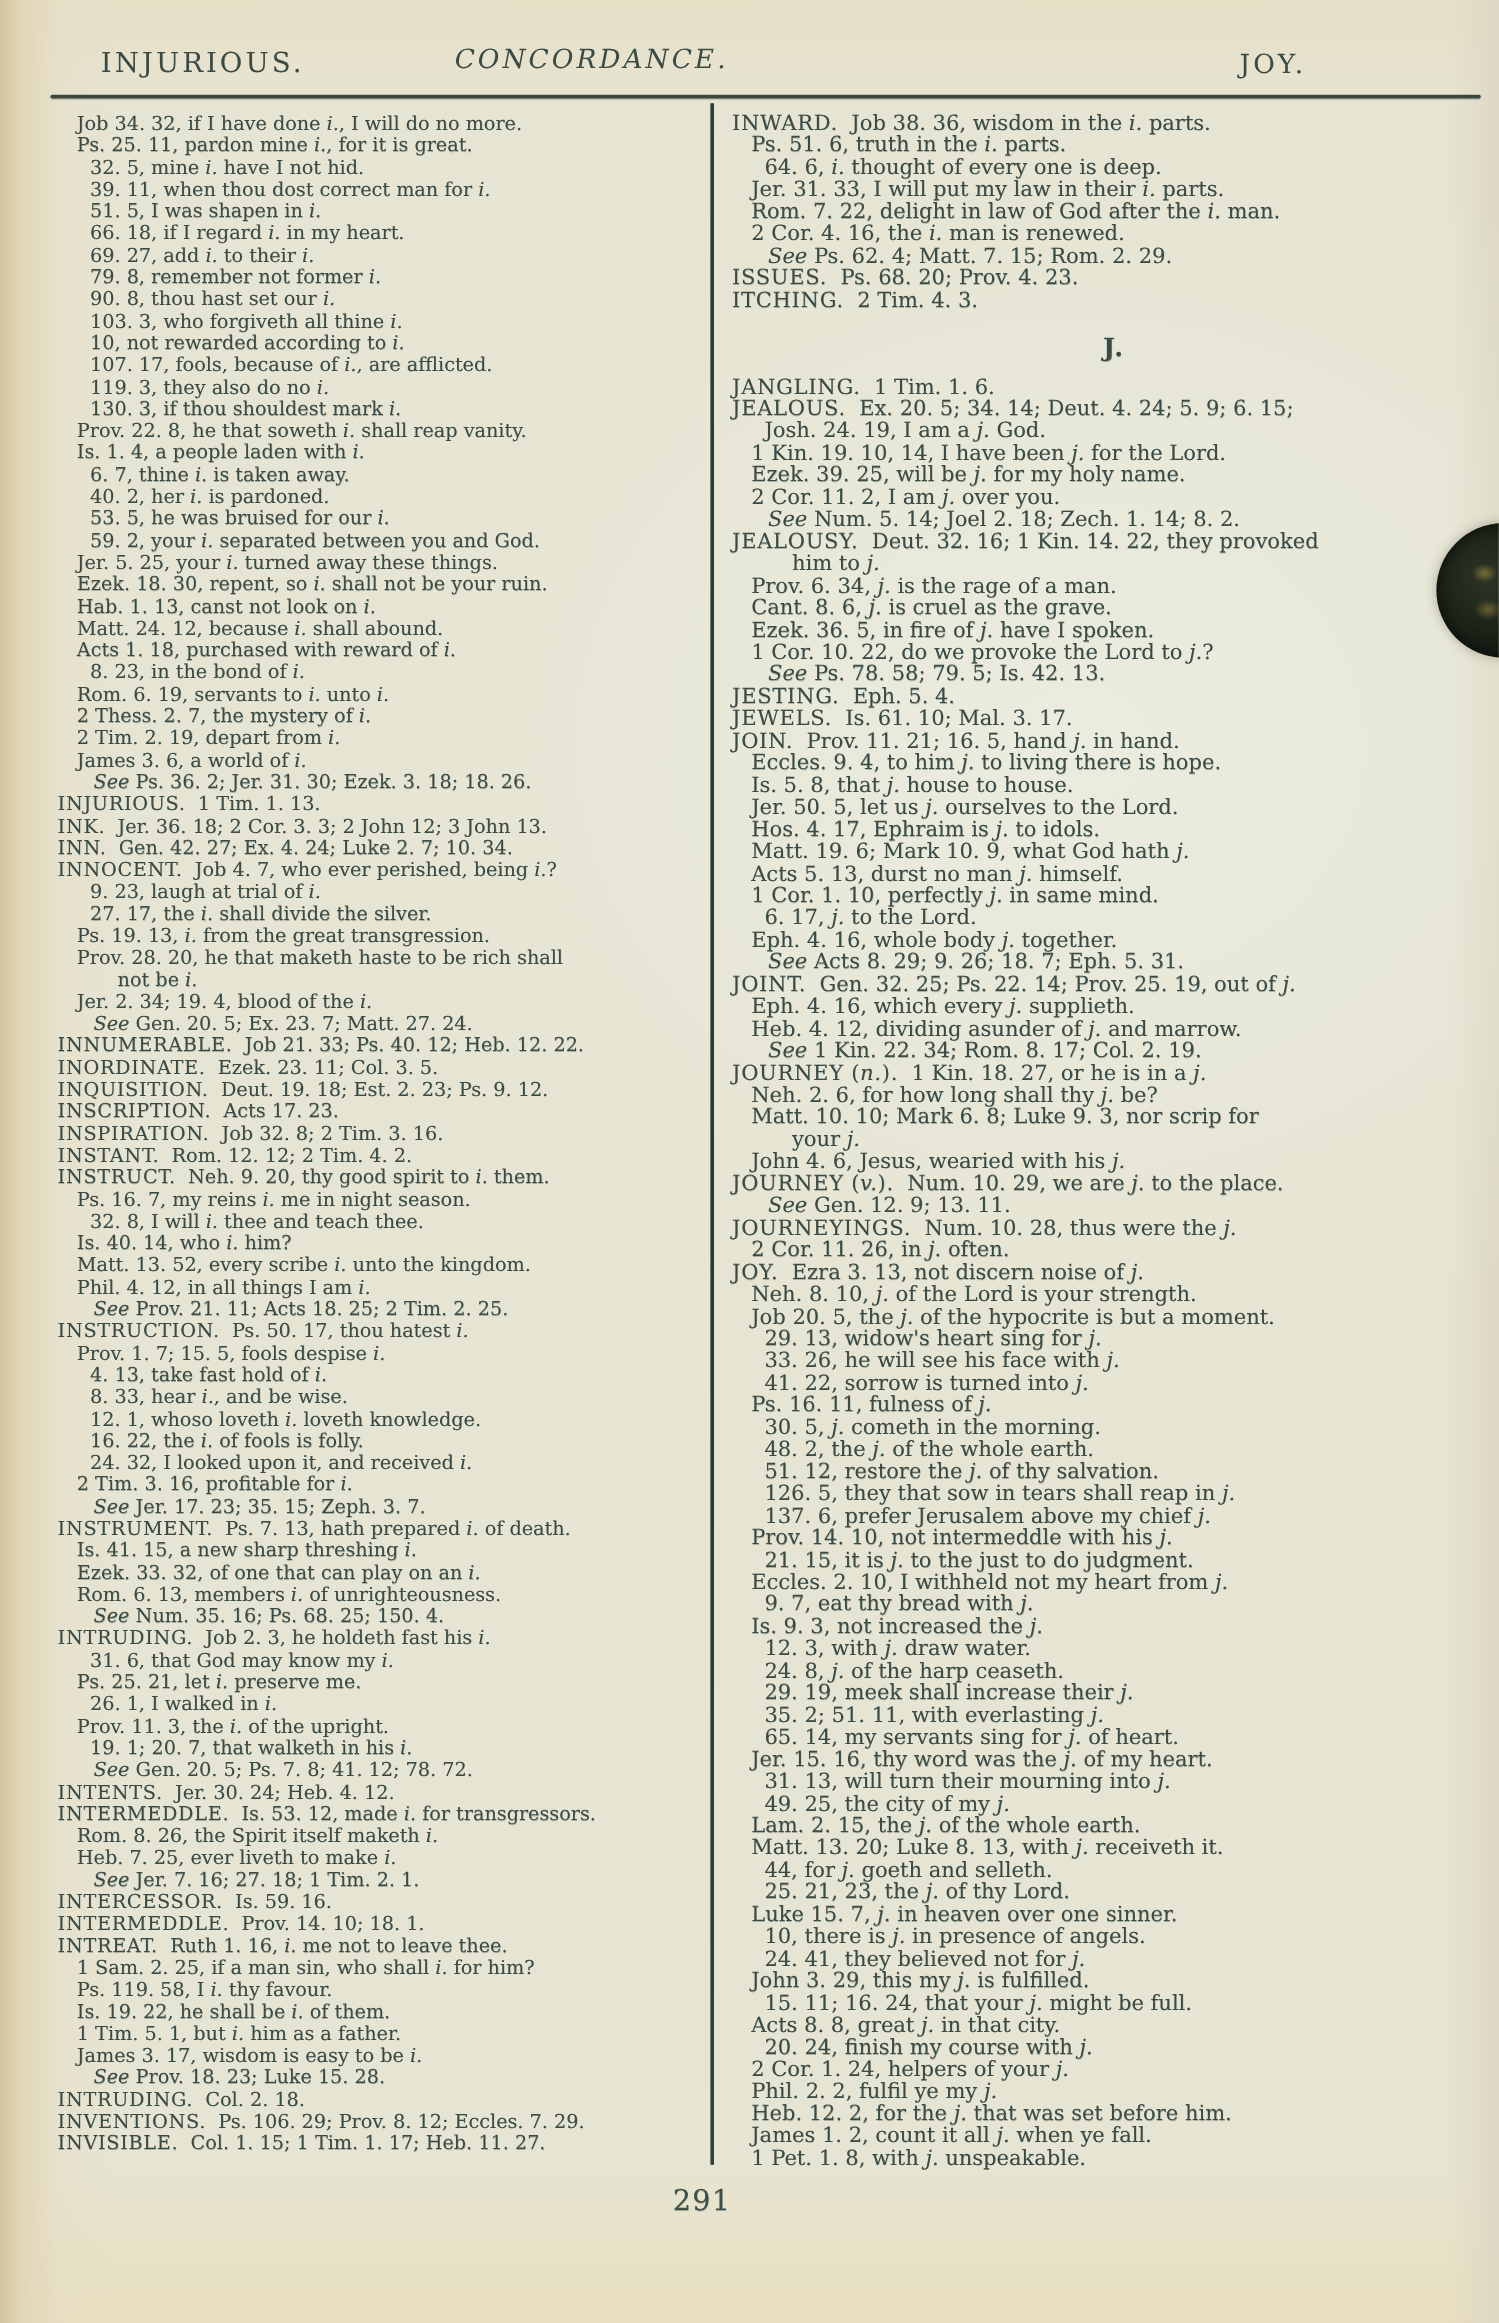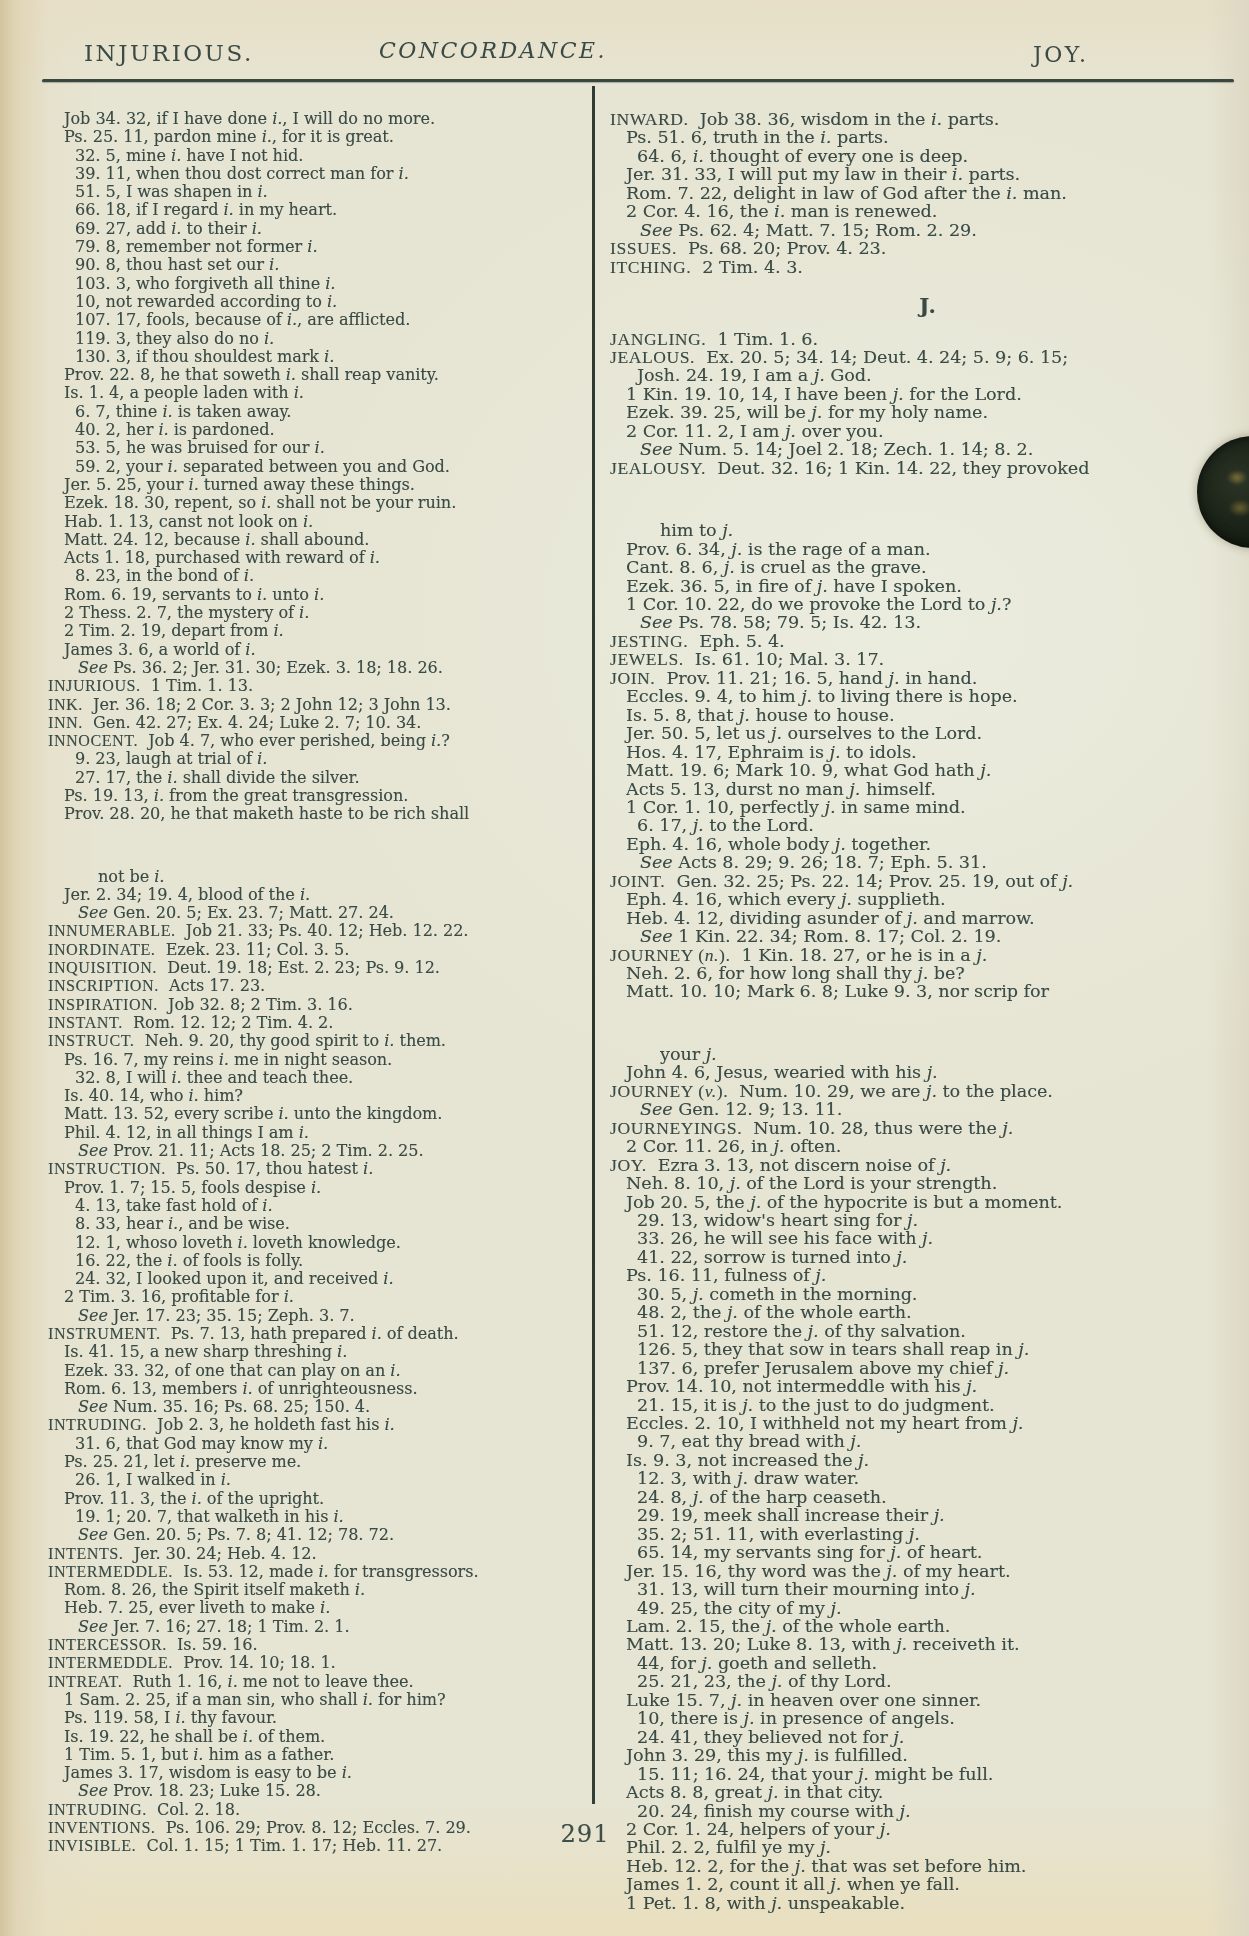--- a/index.html
+++ b/index.html
@@ -16,31 +16,31 @@
     color:#3a4b46;
   }
   .head-left{position:absolute;left:84px;top:40px;font-size:23px;letter-spacing:2.5px;}
   .head-center{position:absolute;left:493px;top:38px;transform:translateX(-50%);
     font-size:22px;font-style:italic;letter-spacing:2.5px;}
   .head-right{position:absolute;left:1033px;top:42px;font-size:22px;letter-spacing:2.5px;}
   .rule{position:absolute;left:42px;top:79px;width:1192px;height:3px;background:#3a473f;
     border-radius:2px;box-shadow:0 1px 1px rgba(58,71,63,0.35);}
   .divider{position:absolute;left:592px;top:86px;width:3px;height:1718px;
     background:linear-gradient(#2f3b35,#2a3630 60%,#33403a);}
-  .col{position:absolute;top:110px;}
+  .col{position:absolute;top:94px;}
   .col-left{left:48px;width:542px;font-size:16px;line-height:18.3px;}
   .col-right{left:610px;width:636px;font-size:17.5px;line-height:18.45px;}
   .line{white-space:nowrap;text-shadow:0.3px 0.3px 0 rgba(58,75,70,0.35);}
   .l-entry{padding-left:0;}
   .l-ref{padding-left:16px;}
   .l-sub{padding-left:27px;}
   .l-see{padding-left:30px;}
-  .l-cont{padding-left:50px;margin-top:44px;}
+  .l-cont{padding-left:50px;}
   .l-heading{text-align:center;font-weight:bold;font-size:21px;padding:21px 0 14px 0;letter-spacing:1px;}
-  .kw{letter-spacing:0.6px;font-family:Liberation Serif, serif;}
+  .kw{letter-spacing:0.6px;}
   .line i{font-style:italic;}
   .footer{position:absolute;top:1820px;left:0;width:1170px;text-align:center;
     font-size:24px;letter-spacing:1px;color:#3e4e48;text-shadow:0.3px 0.3px 0 rgba(58,75,70,0.4);}
   .stamp{position:absolute;left:1197px;top:436px;width:112px;height:112px;border-radius:50%;
     background:radial-gradient(circle at 38% 40%, #2b3426, #161d13 62%, #0d120c);
     box-shadow:inset 0 0 12px rgba(0,0,0,0.65), 0 0 10px rgba(60,55,30,0.35);}
   .stamp::after{content:"";position:absolute;inset:14%;border-radius:50%;filter:blur(1px);
     background:
       radial-gradient(ellipse 15px 11px at 30% 32%, rgba(192,162,72,0.55), transparent 70%),
       radial-gradient(ellipse 17px 12px at 34% 70%, rgba(192,162,72,0.45), transparent 72%);}

